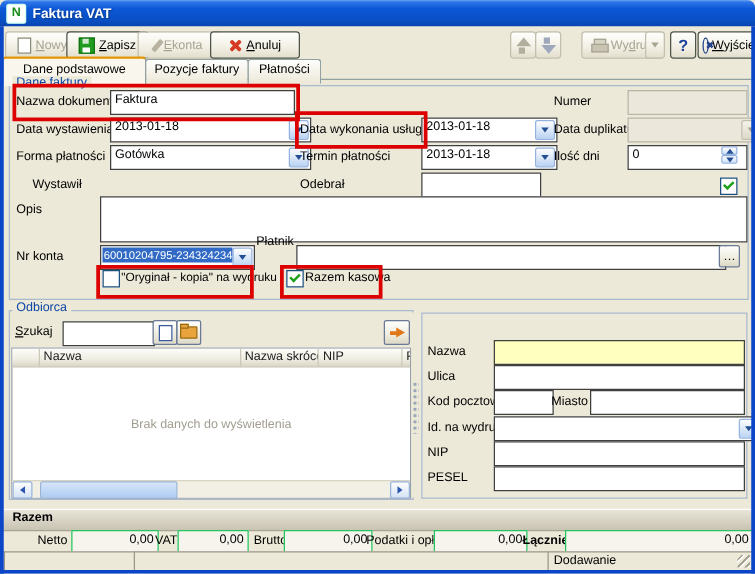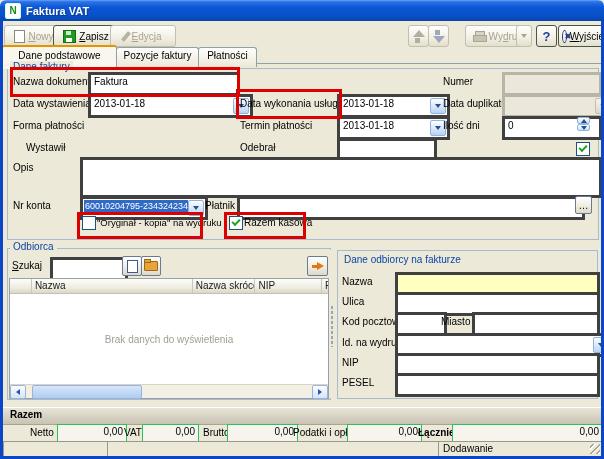--- a/index.html
+++ b/index.html
@@ -55,21 +55,21 @@
   .tab{position:absolute;top:47px;height:17px;border:1px solid #91a0a0;border-bottom:none;border-radius:3px 3px 0 0;
     background:linear-gradient(180deg,#fefefc,#ece8d8);font-size:10px;text-align:center;padding-top:2px}
   .tab.active{top:45px;height:19px;background:#f8f6ed;border-top:2px solid #e59400;z-index:2;padding-top:3px}
   .tabline{position:absolute;left:3px;top:63px;width:598px;height:1px;background:#91a0a0}
   
   .groupbox{position:absolute;border:1px solid #a9bacf}
   .grouptitle{position:absolute;background:#ece9d8;color:#0b45a6;font-weight:normal;padding:0 3px;z-index:3}
   .grouptitle.inside{background:transparent}
   .lbl{position:absolute;white-space:nowrap}
   
-  .xinput{position:absolute;background:#fff;border:3px solid #404040;font-size:10px;padding:1px 3px;line-height:12px;
+  .xinput{position:absolute;background:#fff;border:1px solid #404040;font-size:10px;padding:1px 3px;line-height:12px;
     overflow:hidden;white-space:nowrap}
   .xinput.disabled{background:#ebe8db;border-color:#b8b5a6}
   .xinput.yellow{background:#ffffc0}
   .combo{padding-right:16px}
   .combo-btn{position:absolute;right:1px;top:1px;bottom:1px;width:14px;display:flex;align-items:center;justify-content:center;
     background:linear-gradient(180deg,#fefefe,#dce9f9 50%,#b9d2f1);border:1px solid #93b2e0;border-radius:2px}
   .combo-btn.disabled{background:linear-gradient(180deg,#f6f4eb,#ddd9c8);border-color:#c2beae}
   .sel-text{display:inline-block;background:#316ac5;color:#fff;font-size:9px;padding:0 1px;line-height:12px;max-width:100%;overflow:hidden}
   .checkbox{position:absolute;width:12px;height:12px;background:#fff;border:1px solid #1c5180}
   .check{position:absolute;left:2px;top:2px;width:6px;height:3px;border-left:2px solid #1da11d;border-bottom:2px solid #1da11d;transform:rotate(-45deg)}
@@ -139,21 +139,25 @@
   <div class="tbtn disabled" style="left:4px;top:25px;width:46px">
     <span class="icon-page"></span>
     <span><span class="u">N</span><span>owy</span></span>
   </div>
   <div class="tbtn" style="left:53px;top:25px;width:52px">
     <span class="icon-save"></span>
     <span><span class="u">Z</span><span>apisz</span></span>
   </div>
   <div class="tbtn disabled" style="left:110px;top:25px;width:52px">
     <span class="icon-pencil"></span>
-    <span><span class="u">E</span><span>dycja</span></span>
+    <span><span class="u">E</span><span>konta</span></span>
+  </div>
+  <div class="tbtn" style="left:168px;top:25px;width:58px">
+    <span class="xmark"></span>
+    <span><span class="u">A</span><span>nuluj</span></span>
   </div>
 
   <div class="tbtn disabled sq" style="left:408px;top:25px;width:19px">
     <span class="bigarrow arr-up">
         <i></i>
       </span>
   </div>
   <div class="tbtn disabled sq" style="left:428px;top:25px;width:19px">
     <span class="bigarrow arr-dn">
         <i></i>
@@ -198,20 +202,23 @@
   <div class="xinput disabled" style="left:502px;top:72px;width:88px;height:16px"></div>
 
   <div class="lbl" style="left:443px;top:98px">Data duplikatu</div>
   <div class="xinput disabled combo" style="left:502px;top:94px;width:88px;height:16px">
       <span class="combo-btn disabled">
         <i class="dd-arrow gray"></i>
       </span>
     </div>
 
   <div class="lbl" style="left:13px;top:120px">Forma płatności</div>
+  <div class="xinput combo" style="left:88px;top:116px;width:140px;height:16px"><span>Gotówka</span><span class="combo-btn">
+        <i class="dd-arrow"></i>
+      </span></div>
   <div class="lbl" style="left:240px;top:120px">Termin płatności</div>
   <div class="xinput combo" style="left:337px;top:116px;width:88px;height:16px"><span>2013-01-18</span><span class="combo-btn">
         <i class="dd-arrow"></i>
       </span></div>
 
   <div class="lbl" style="left:443px;top:120px">Ilość dni</div>
   <div class="xinput" style="left:502px;top:116px;width:88px;height:16px">0</div>
   <div class="spin" style="left:577px;top:117px;height:14px">
     <span class="spin-b">
         <i class="tri-up"></i>
@@ -229,21 +236,21 @@
       <i class="check"></i>
     </div>
 
   <div class="lbl" style="left:13px;top:162px">Opis</div>
   <div class="xinput" style="left:80px;top:157px;width:510px;height:33px"></div>
 
   <div class="lbl" style="left:13px;top:200px">Nr konta</div>
   <div class="xinput combo" style="left:80px;top:196px;width:120px;height:16px;padding:1px 1px"><span class="sel-text" style="width:102px">60010204795-2343242342</span><span class="combo-btn">
         <i class="dd-arrow"></i>
       </span></div>
-  <div class="lbl" style="left:205px;top:200px">Płatnik</div>
+  <div class="lbl" style="left:205px;top:188px">Płatnik</div>
   <div class="xinput" style="left:237px;top:196px;width:336px;height:16px"></div>
   <div class="sbtn" style="left:575px;top:196px;width:15px;height:16px">…</div>
 
   <div class="checkbox" style="left:82px;top:216px"></div>
   <div class="lbl" style="left:97px;top:217px;font-size:9.5px">"Oryginał - kopia" na wydruku</div>
   <div class="checkbox" style="left:229px;top:216px">
       <i class="check"></i>
     </div>
   <div class="lbl" style="left:244px;top:217px">Razem kasowa</div>
 
@@ -287,21 +294,20 @@
           <i class="tri-r"></i>
         </span>
     </div>
   </div>
 
   <div class="splitter" style="left:329px;top:250px;height:148px">
     <i class="splitter-dots"></i>
   </div>
 
   <div class="groupbox" style="left:337px;top:250px;width:259px;height:147px"></div>
-  <div class="grouptitle inside" style="left:341px;top:254px">Dane odbiorcy na fakturze</div>
 
   <div class="lbl" style="left:342px;top:276px">Nazwa</div>
   <div class="xinput yellow" style="left:395px;top:272px;width:193px;height:16px"></div>
 
   <div class="lbl" style="left:342px;top:296px">Ulica</div>
   <div class="xinput" style="left:395px;top:292px;width:193px;height:16px"></div>
 
   <div class="lbl" style="left:342px;top:316px">Kod pocztowy</div>
   <div class="xinput" style="left:395px;top:312px;width:40px;height:16px"></div>
   <div class="lbl" style="left:441px;top:316px">Miasto</div>

